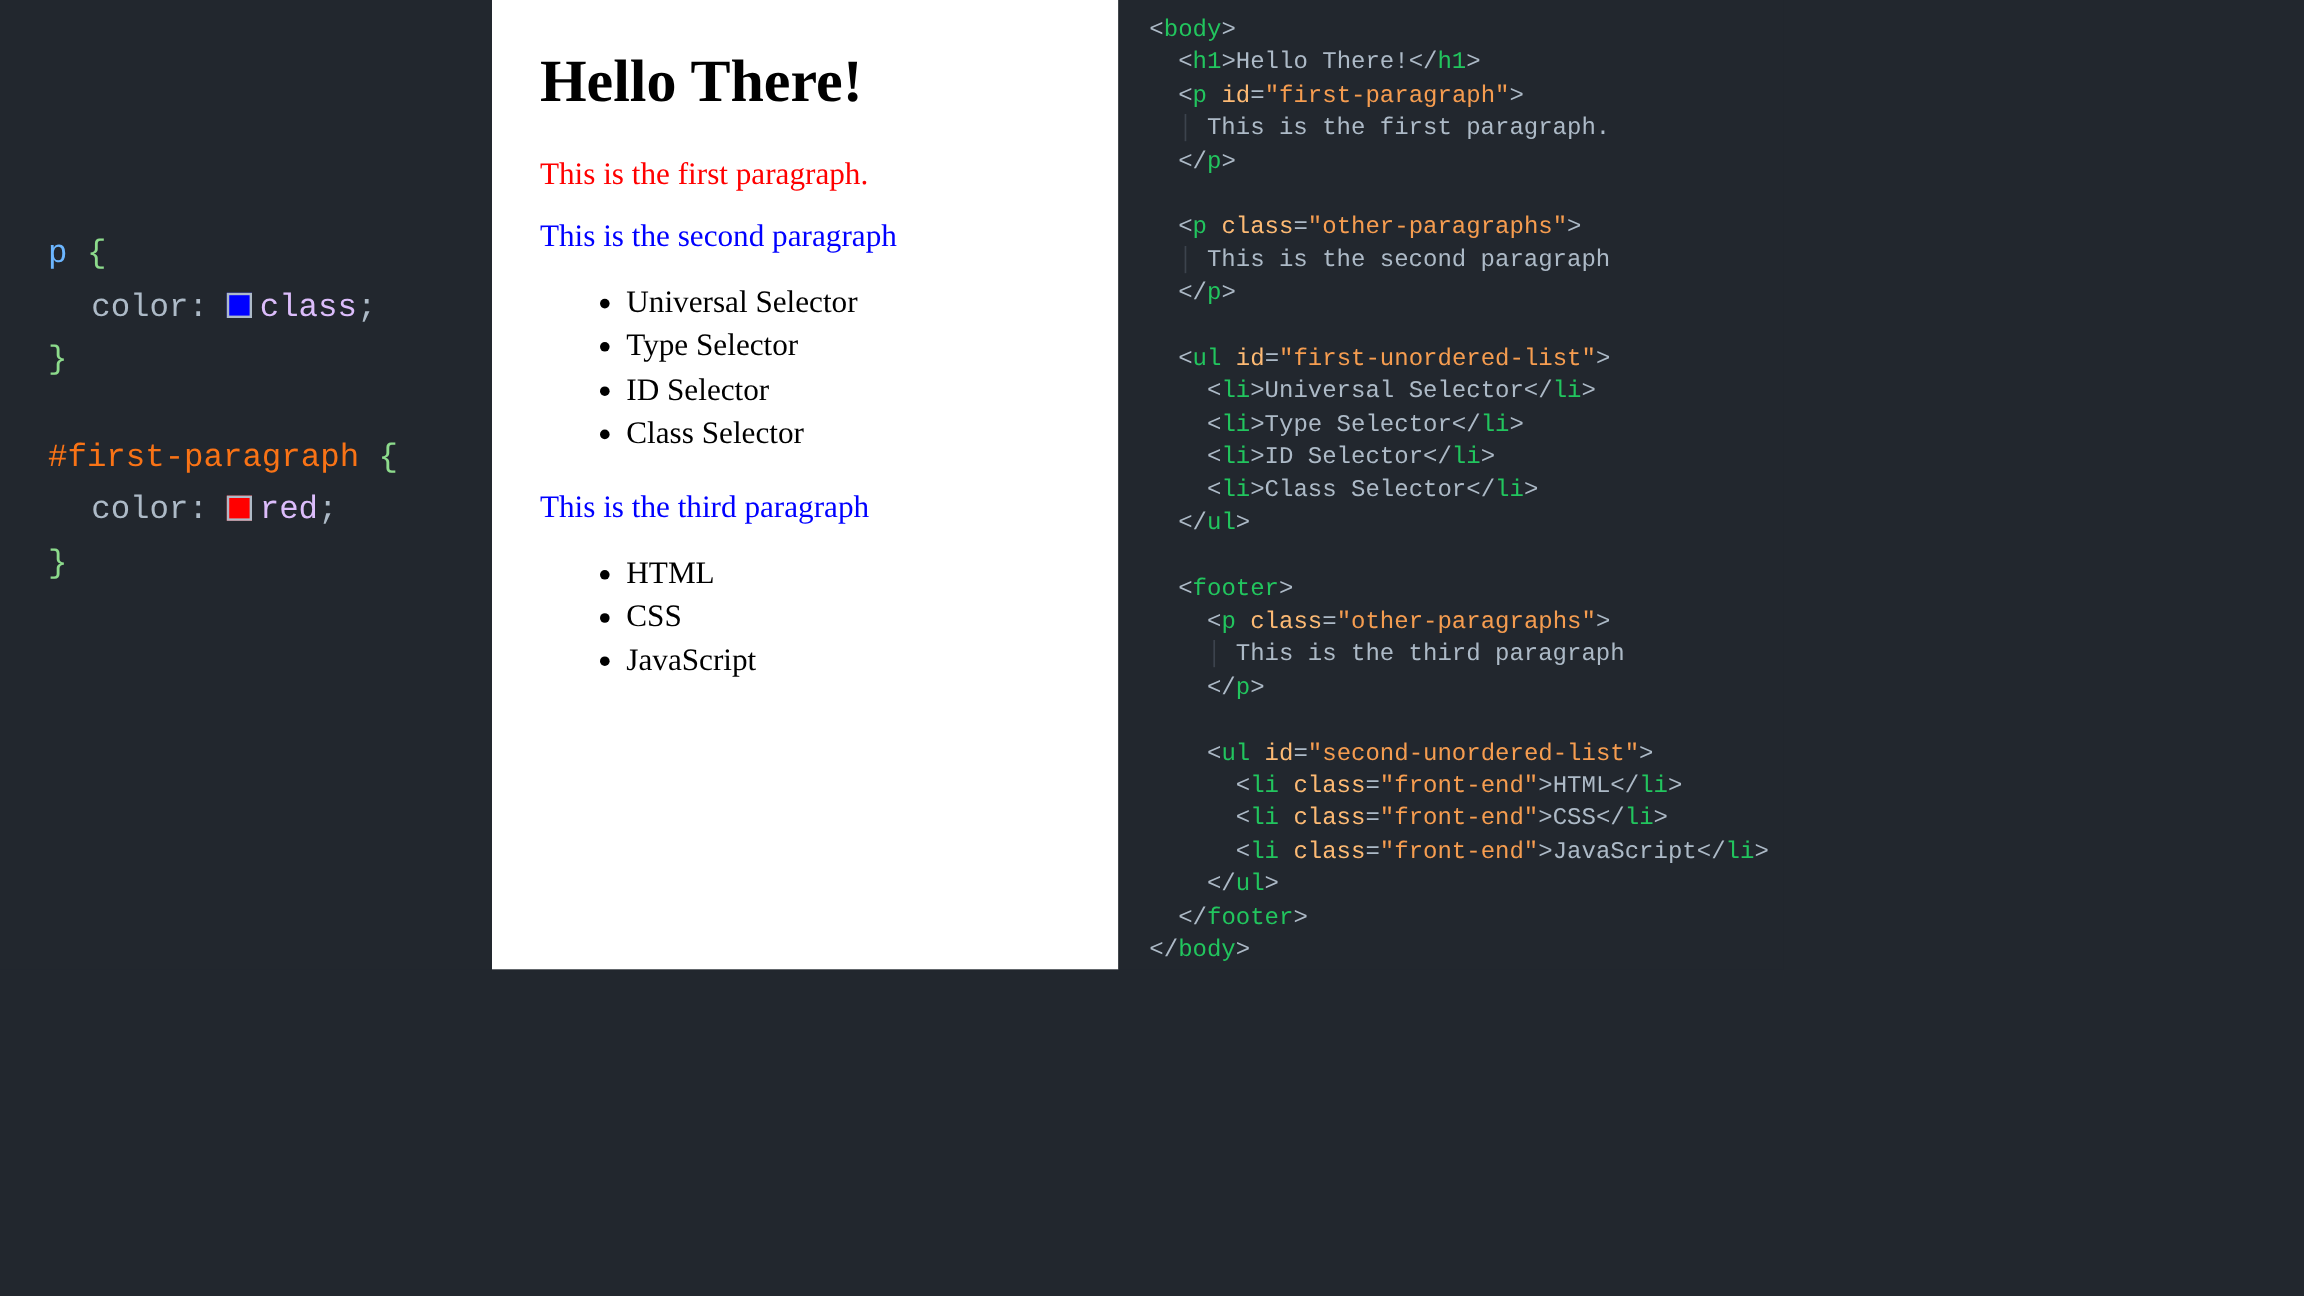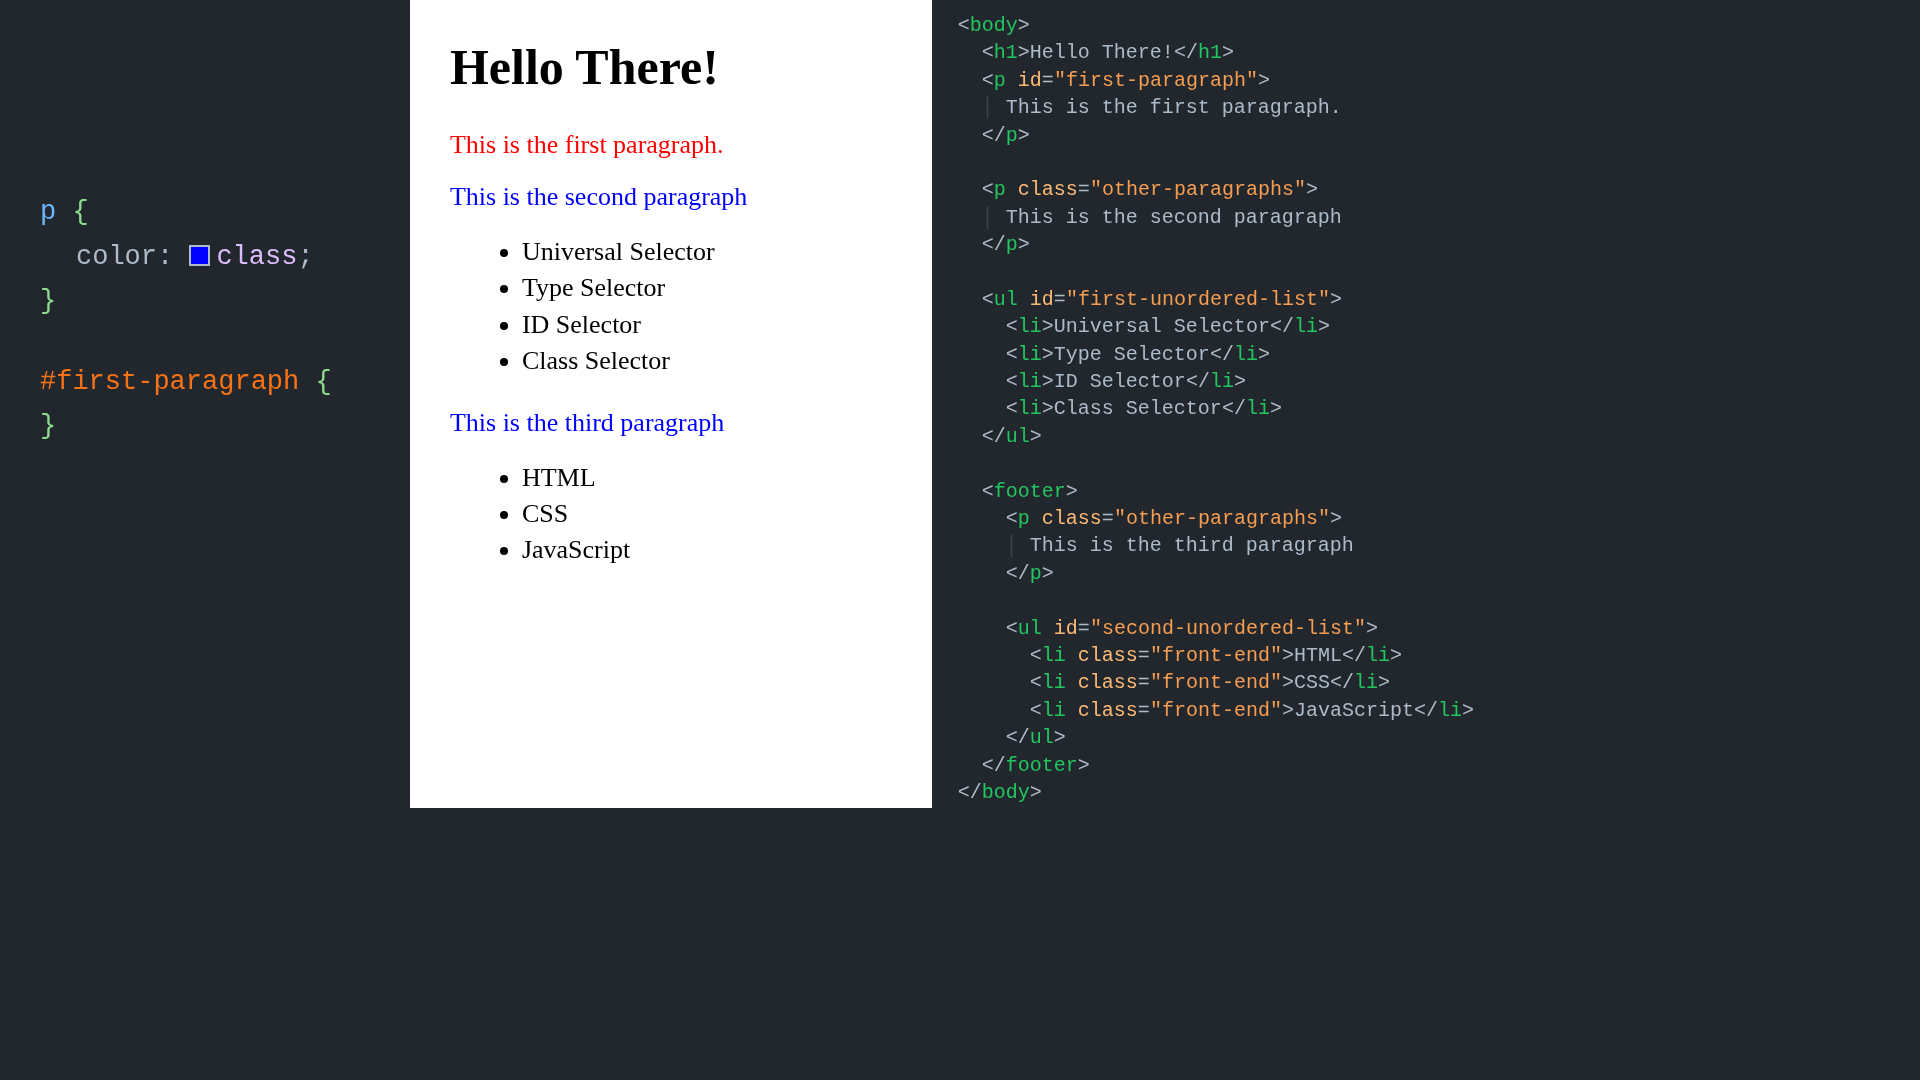--- a/index.html
+++ b/index.html
@@ -100,20 +100,23 @@
       <span class="tok-prop">color</span><span class="tok-punct">: </span><span class="swatch sw-blue"></span><span class="tok-val">class</span><span class="tok-punct">;</span>
     </div>
     <div><span class="tok-brace">}</span></div>
   </div>
 
   <div class="css-block">
     <div>
       <span class="tok-id">#first-paragraph</span>
       <span class="tok-brace"> {</span>
     </div>
+    <div class="css-line-indent">
+      <span class="tok-prop">color</span><span class="tok-punct">: </span><span class="swatch sw-red"></span><span class="tok-val">red</span><span class="tok-punct">;</span>
+    </div>
     <div><span class="tok-brace">}</span></div>
   </div>
 </div>
 
 <div class="panel-mid">
   <h1>Hello There!</h1>
   <p class="first">This is the first paragraph.</p>
   <p class="other">This is the second paragraph</p>
   <ul>
     <li>Universal Selector</li>

